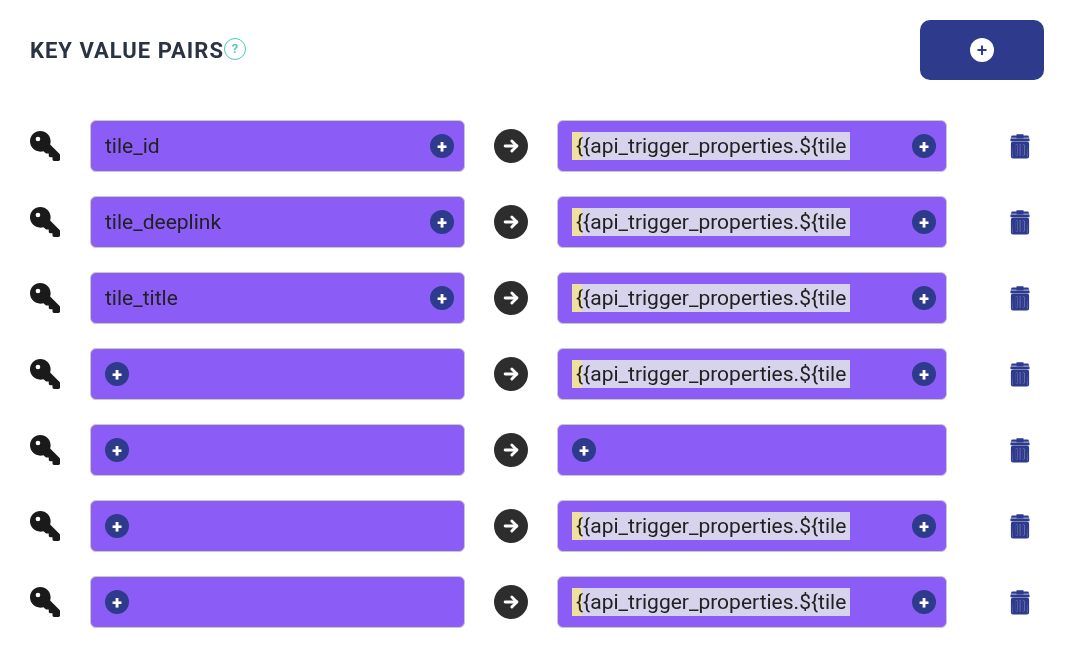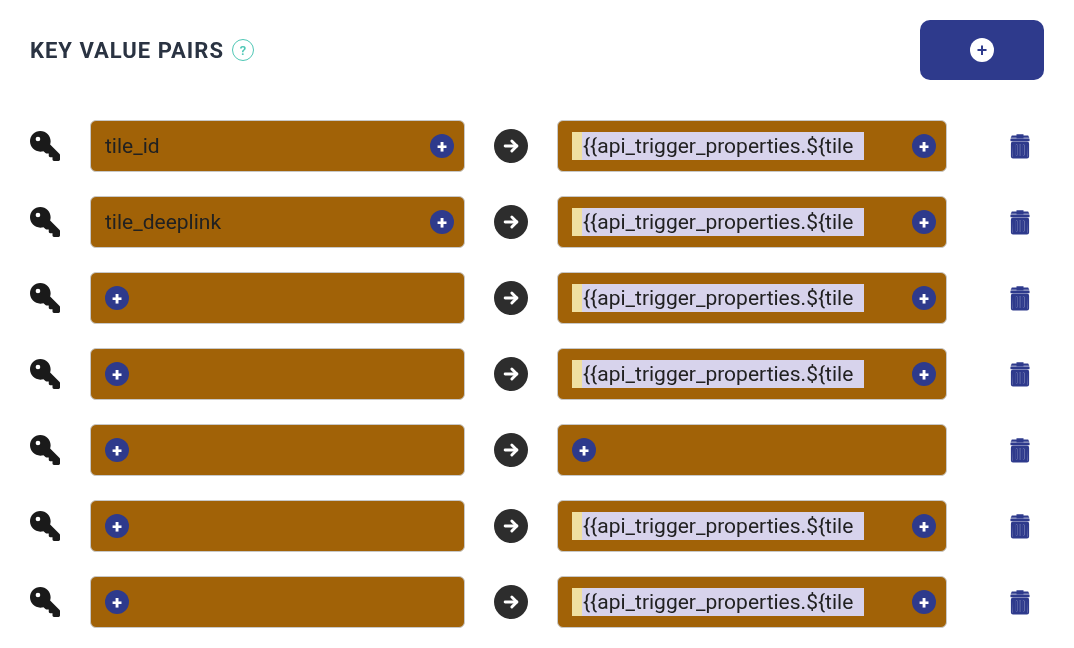--- a/index.html
+++ b/index.html
@@ -14,22 +14,22 @@
       width: 1074px;
     }
     .header-row {
       display: flex;
       justify-content: space-between;
       align-items: center;
       margin-bottom: 40px;
     }
     .title-group {
       display: flex;
-      align-items: center;
-      gap: 8px;
+      align-items: flex-start;
+      gap: 0;
     }
     .title {
       font-size: 22px;
       font-weight: 700;
       letter-spacing: 1px;
       color: #2a3342;
     }
     .help-icon {
       width: 22px;
       height: 22px;
@@ -81,21 +81,21 @@
     .key-icon {
       width: 60px;
       display: flex;
       justify-content: flex-start;
       align-items: center;
       color: #1a1a1a;
     }
     .field-box {
       border: 1px solid #c8c8c8;
       border-radius: 6px;
-      background: #a16207;
+      background: #8b5cf6;
       height: 52px;
       display: flex;
       align-items: center;
       padding: 0 10px 0 14px;
       position: relative;
       gap: 8px;
     }
     .key-field {
       width: 375px;
     }
@@ -105,21 +105,21 @@
     .field-text {
       flex: 1;
       font-size: 21px;
       color: #212121;
       white-space: nowrap;
       overflow: hidden;
       text-overflow: clip;
     }
     .template-text {
       background: #d7d3ec;
-      padding: 2px 11px;
+      padding: 2px 4px;
       display: inline-block;
     }
     .template-open {
       background: linear-gradient(to right, #f0e0a0 0, #f0e0a0 10px, #d7d3ec 10px);
     }
     .field-plus {
       width: 24px;
       height: 24px;
       border-radius: 50%;
       background: #2e3a8c;
@@ -247,20 +247,21 @@
 </svg></span></button>
       </div>
     </div>
     <div class="pair-row">
       <div class="key-icon">
         <svg width="30" height="30" viewBox="0 0 512 512" fill="currentColor">
   <path d="M336 352c97.2 0 176-78.8 176-176S433.2 0 336 0S160 78.8 160 176c0 18.7 2.9 36.8 8.3 53.7L7 391c-4.5 4.5-7 10.6-7 17v80c0 13.3 10.7 24 24 24h80c13.3 0 24-10.7 24-24v-40h40c13.3 0 24-10.7 24-24v-40h40c6.4 0 12.5-2.5 17-7l33.3-33.3c16.9 5.4 35 8.3 53.7 8.3zM376 96a40 40 0 1 1 0 80a40 40 0 1 1 0-80z" transform="scale(-1,1) translate(-512,0)"></path>
 </svg>
       </div>
       <div class="field-box key-field">
+        <span class="field-text">tile_title</span>
         <span class="field-plus">+</span>
       </div>
       <div class="arrow-col">
         <div class="arrow-circle">
           <svg width="20" height="20" viewBox="0 0 24 24" fill="none" stroke="#ffffff" stroke-width="3.5" stroke-linecap="round" stroke-linejoin="round">
   <line x1="5" y1="12" x2="19" y2="12"></line>
   <polyline points="13 6 19 12 13 18"></polyline>
 </svg>
         </div>
       </div>

